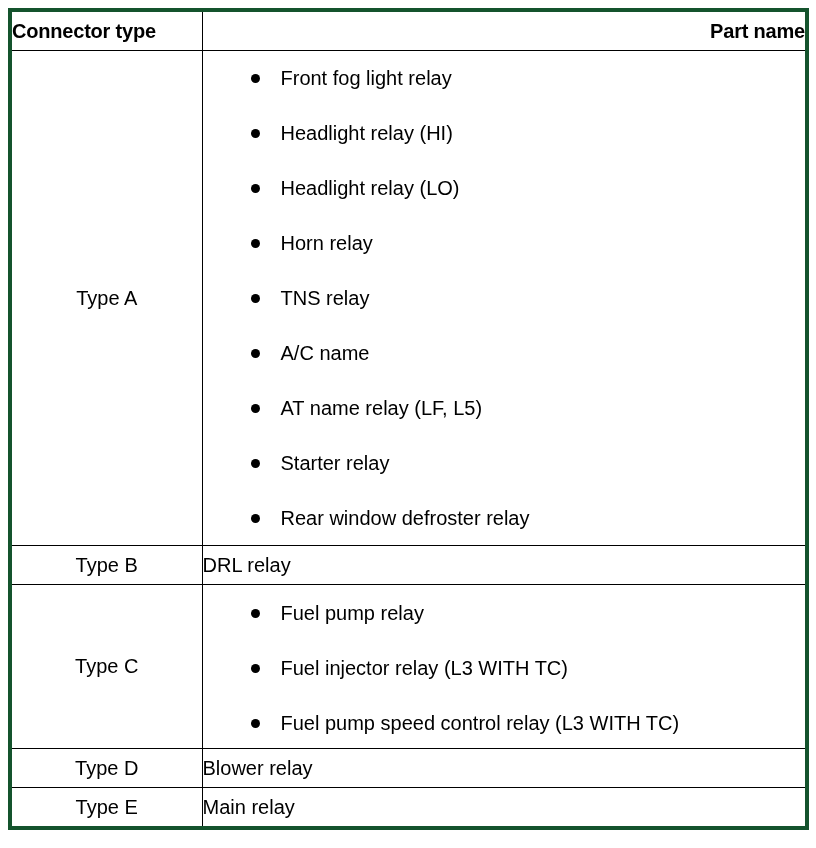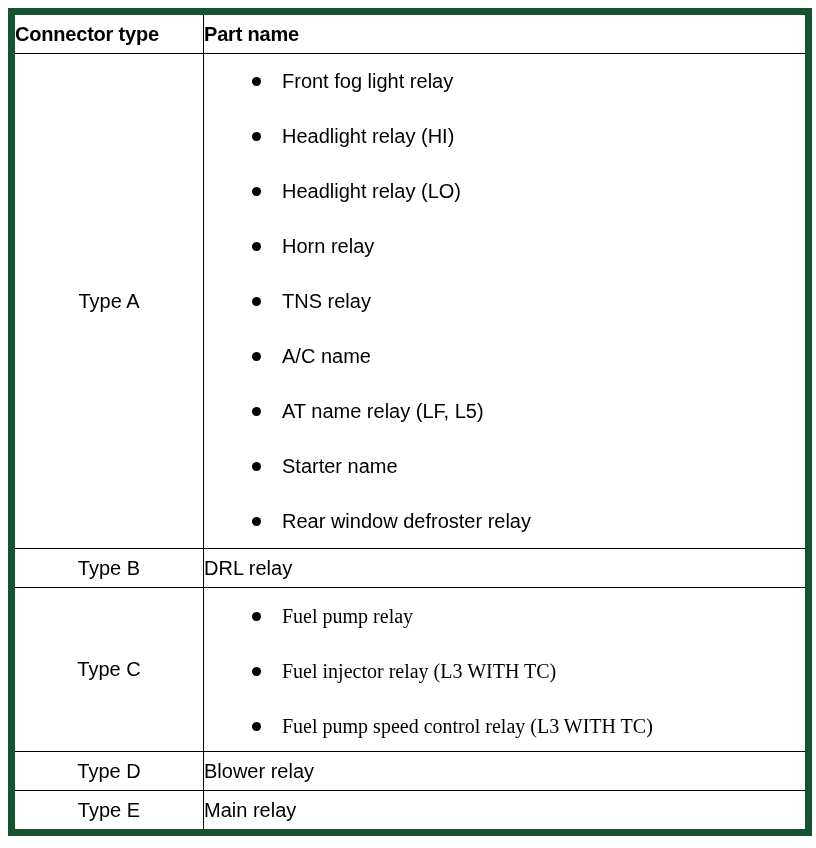--- a/index.html
+++ b/index.html
@@ -19,21 +19,21 @@
     position: relative;
     width: 816px;
     height: 848px;
     box-sizing: border-box;
     padding: 8px 8px 8px 8px;
   }
 
   table.relay-table {
     width: 800px;
     border-collapse: collapse;
-    border: 7px solid #14532d;
+    border: 4px solid #14532d;
     table-layout: fixed;
   }
 
   table.relay-table col.col-type { width: 192px; }
   table.relay-table col.col-part { width: 605px; }
 
   table.relay-table th,
   table.relay-table td {
     border: 1px solid #000000;
     vertical-align: middle;
@@ -45,21 +45,21 @@
     height: 38px;
     font-size: 20px;
     font-weight: bold;
     letter-spacing: -0.2px;
   }
   th.head-type {
     text-align: left;
     padding-left: 7px;
   }
   th.head-part {
-    text-align: left;
+    text-align: right;
   }
 
   
   td.type-cell {
     text-align: center;
     padding-left: 7px;
     font-size: 20px;
     vertical-align: middle;
   }
 
@@ -96,21 +96,20 @@
     width: 9px;
     height: 9px;
     background: #000000;
     border-radius: 50%;
   }
 
   
   td.part-cell-list.list-c ul.part-list {
     padding-top: 15px;
     padding-bottom: 12px;
-    font-family: Liberation Serif, serif;
   }
 </style>
 </head>
 <body>
 
 <div class="sheet">
 
   <table class="relay-table">
     <colgroup>
       <col class="col-type">
@@ -153,21 +152,21 @@
             <li>
               <span class="bullet-dot"></span>
               <span>A/C name</span>
             </li>
             <li>
               <span class="bullet-dot"></span>
               <span>AT name relay (LF, L5)</span>
             </li>
             <li>
               <span class="bullet-dot"></span>
-              <span>Starter name</span>
+              <span>Starter relay</span>
             </li>
             <li>
               <span class="bullet-dot"></span>
               <span>Rear window defroster relay</span>
             </li>
           </ul>
         </td>
       </tr>
 
       <tr>

